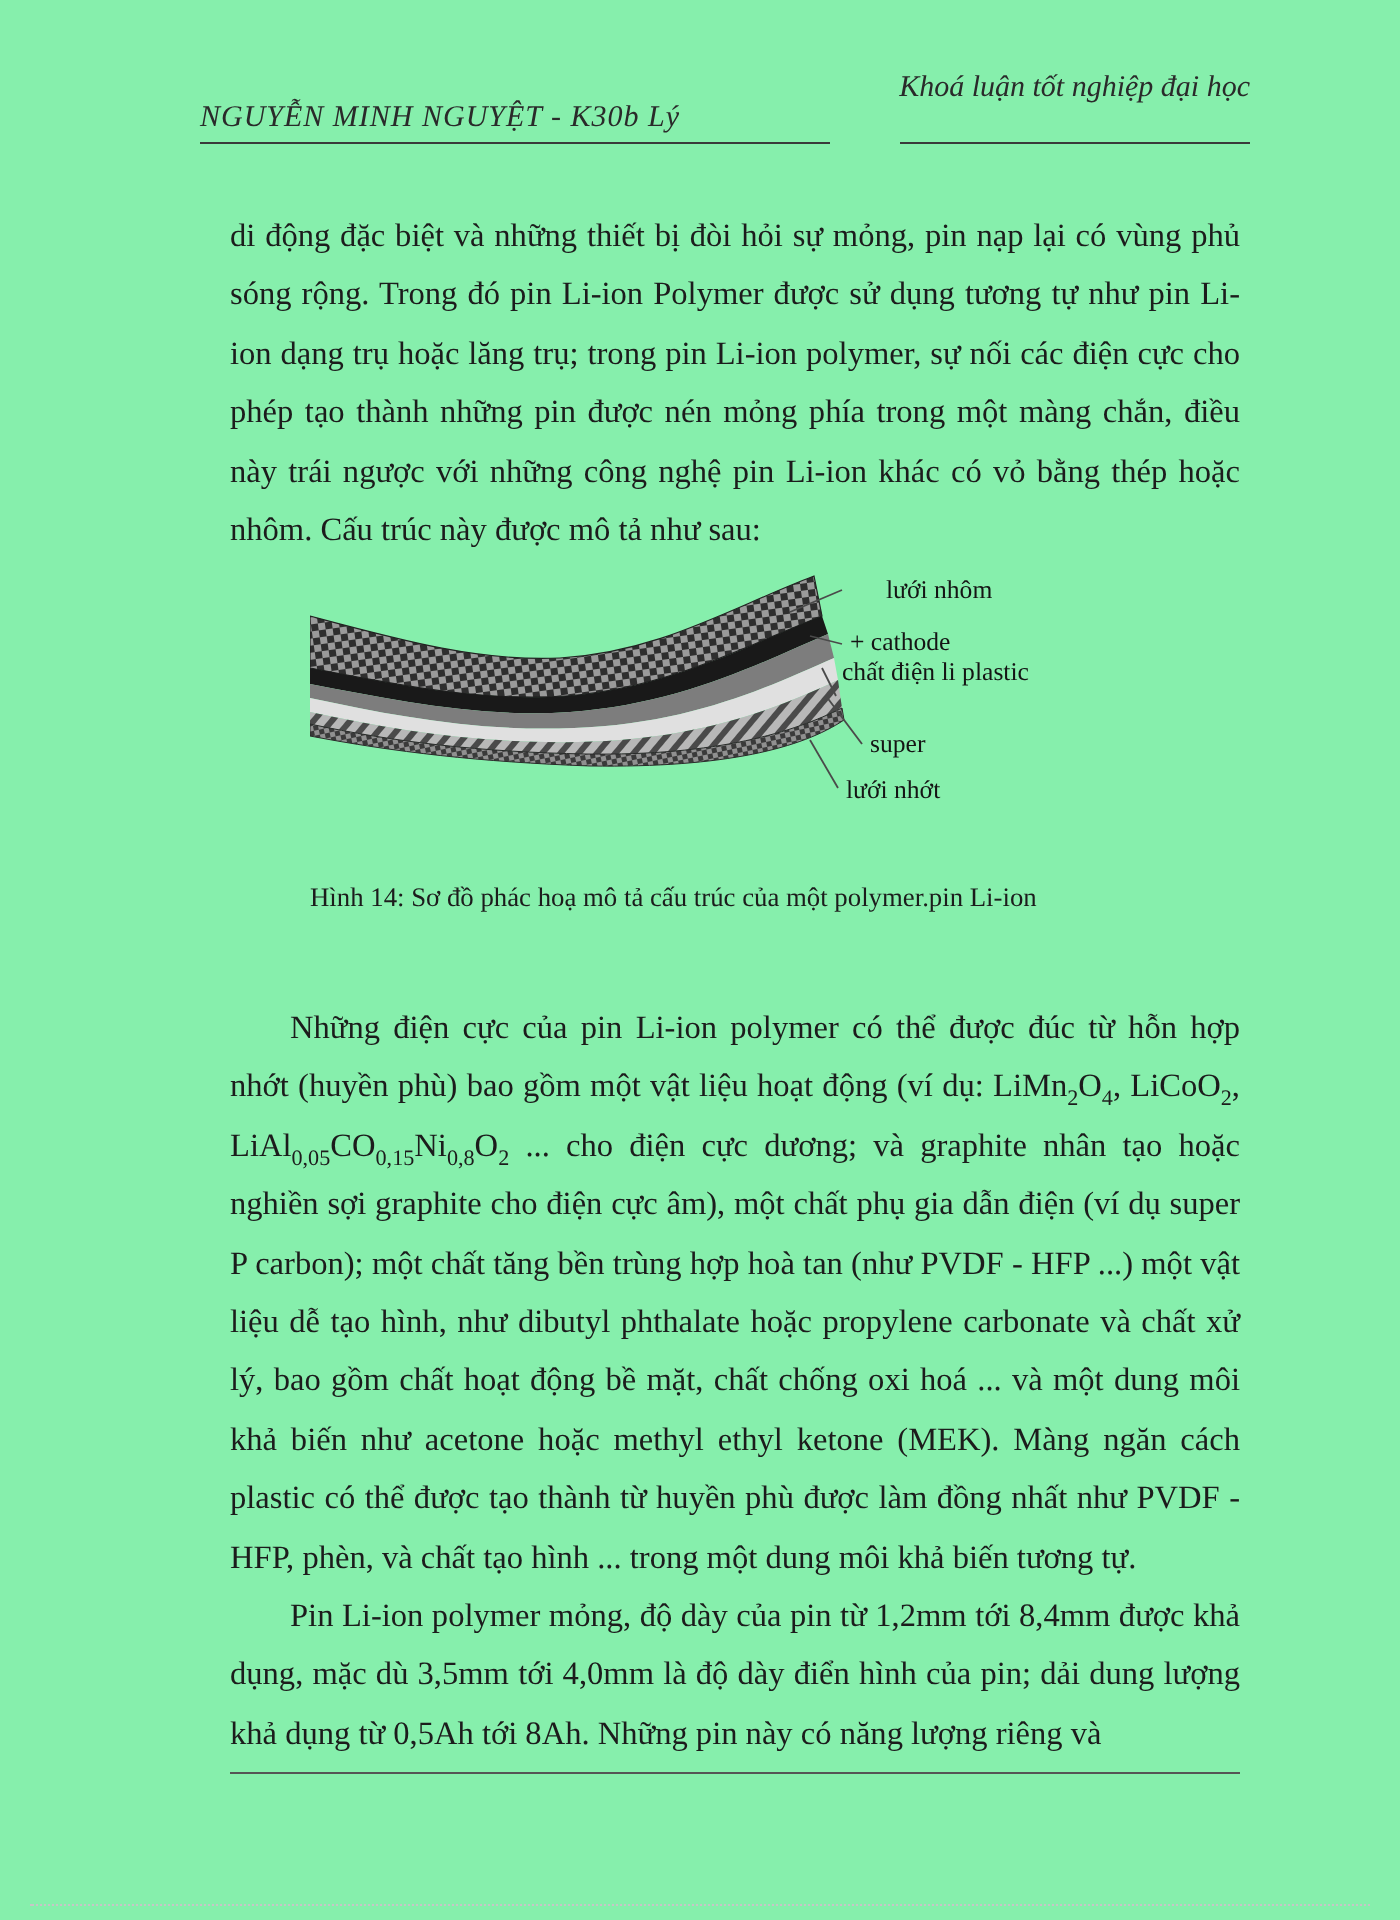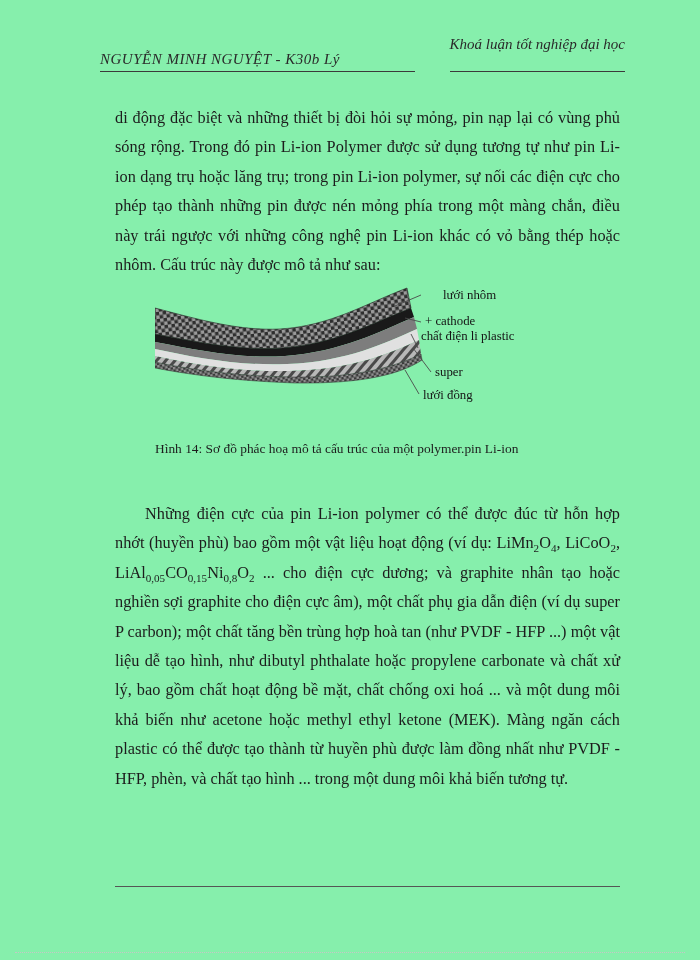--- a/index.html
+++ b/index.html
@@ -93,25 +93,26 @@
         <line x1="250" y1="34" x2="266" y2="38"></line>
         <line x1="256" y1="50" x2="263" y2="64"></line>
         <line x1="258" y1="64" x2="276" y2="88"></line>
         <line x1="250" y1="86" x2="264" y2="110"></line>
       </g>
     </svg>
     <span class="fig-label lbl-0">lưới nhôm</span>
     <span class="fig-label lbl-1">+ cathode</span>
     <span class="fig-label lbl-2">chất điện li plastic</span>
     <span class="fig-label lbl-3">super</span>
-    <span class="fig-label lbl-4">lưới đồng</span>
+    <span class="fig-label lbl-4">lưới nhớt</span>
   </div>
 
   <div class="caption">Hình 14: Sơ đồ phác hoạ mô tả cấu trúc của một polymer.pin Li-ion</div>
 
   <div class="body-block" id="p23">
     <p class="indent"><span>Những điện cực của pin Li-ion polymer có thể được đúc từ hỗn hợp nhớt (huyền phù) bao gồm một vật liệu hoạt động (ví dụ: LiMn</span><sub>2</sub><span>O</span><sub>4</sub><span>, LiCoO</span><sub>2</sub><span>, LiAl</span><sub>0,05</sub><span>CO</span><sub>0,15</sub><span>Ni</span><sub>0,8</sub><span>O</span><sub>2</sub><span> ... cho điện cực dương; và graphite nhân tạo hoặc nghiền sợi graphite cho điện cực âm), một chất phụ gia dẫn điện (ví dụ super P carbon); một chất tăng bền trùng hợp hoà tan (như PVDF - HFP ...) một vật liệu dễ tạo hình, như dibutyl phthalate hoặc propylene carbonate và chất xử lý, bao gồm chất hoạt động bề mặt, chất chống oxi hoá ... và một dung môi khả biến như acetone hoặc methyl ethyl ketone (MEK). Màng ngăn cách plastic có thể được tạo thành từ huyền phù được làm đồng nhất như PVDF - HFP, phèn, và chất tạo hình ... trong một dung môi khả biến tương tự.</span></p>
+    <p class="indent">Pin Li-ion polymer mỏng, độ dày của pin từ 1,2mm tới 8,4mm được khả dụng, mặc dù 3,5mm tới 4,0mm là độ dày điển hình của pin; dải dung lượng khả dụng từ 0,5Ah tới 8Ah. Những pin này có năng lượng riêng và</p>
   </div>
 
   <div class="footer-line"></div>
   <div class="dotted-edge"></div>
 
 </div>
 
 </body></html>

